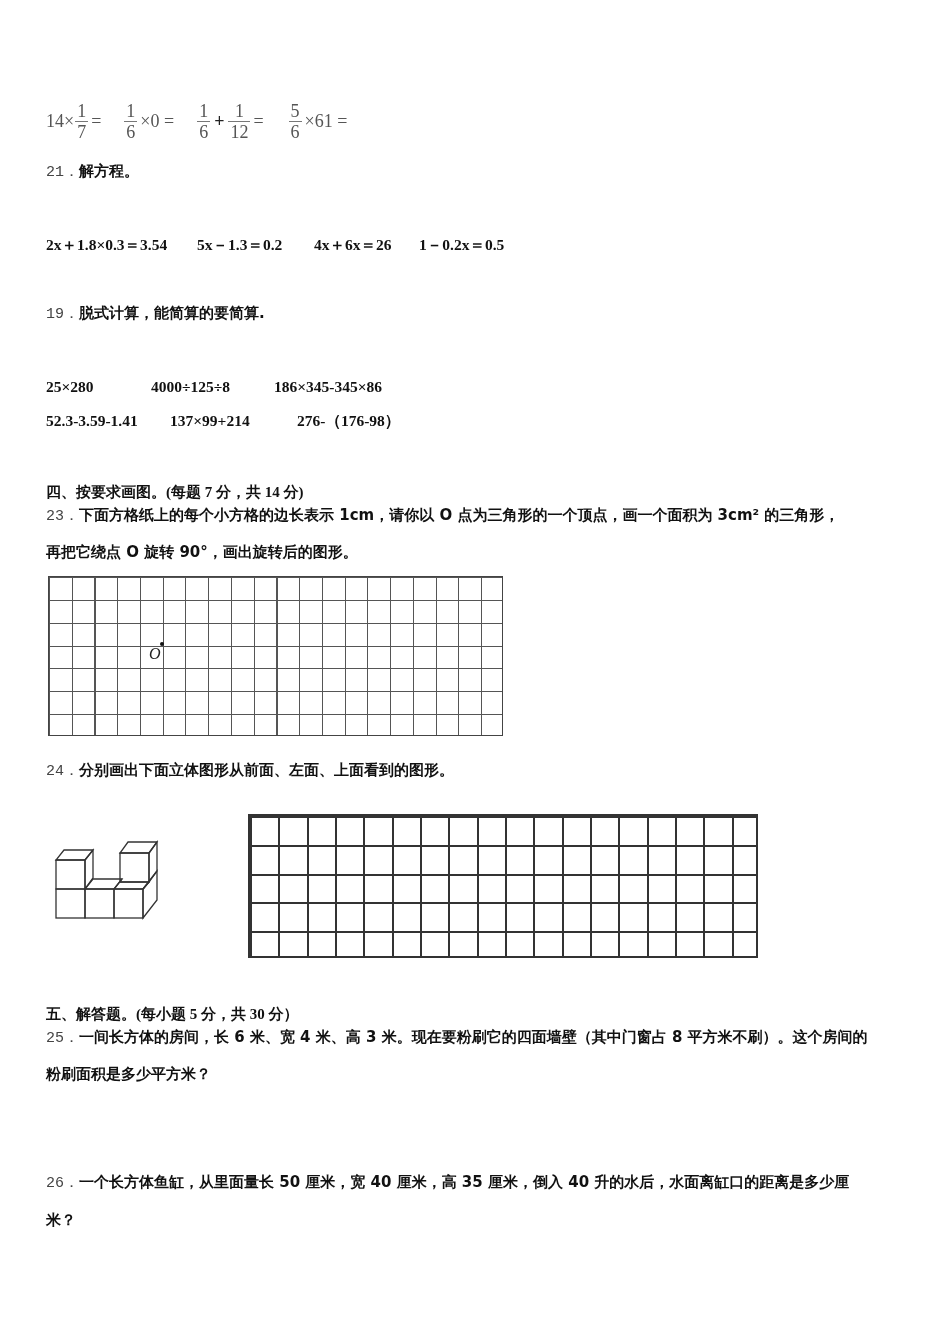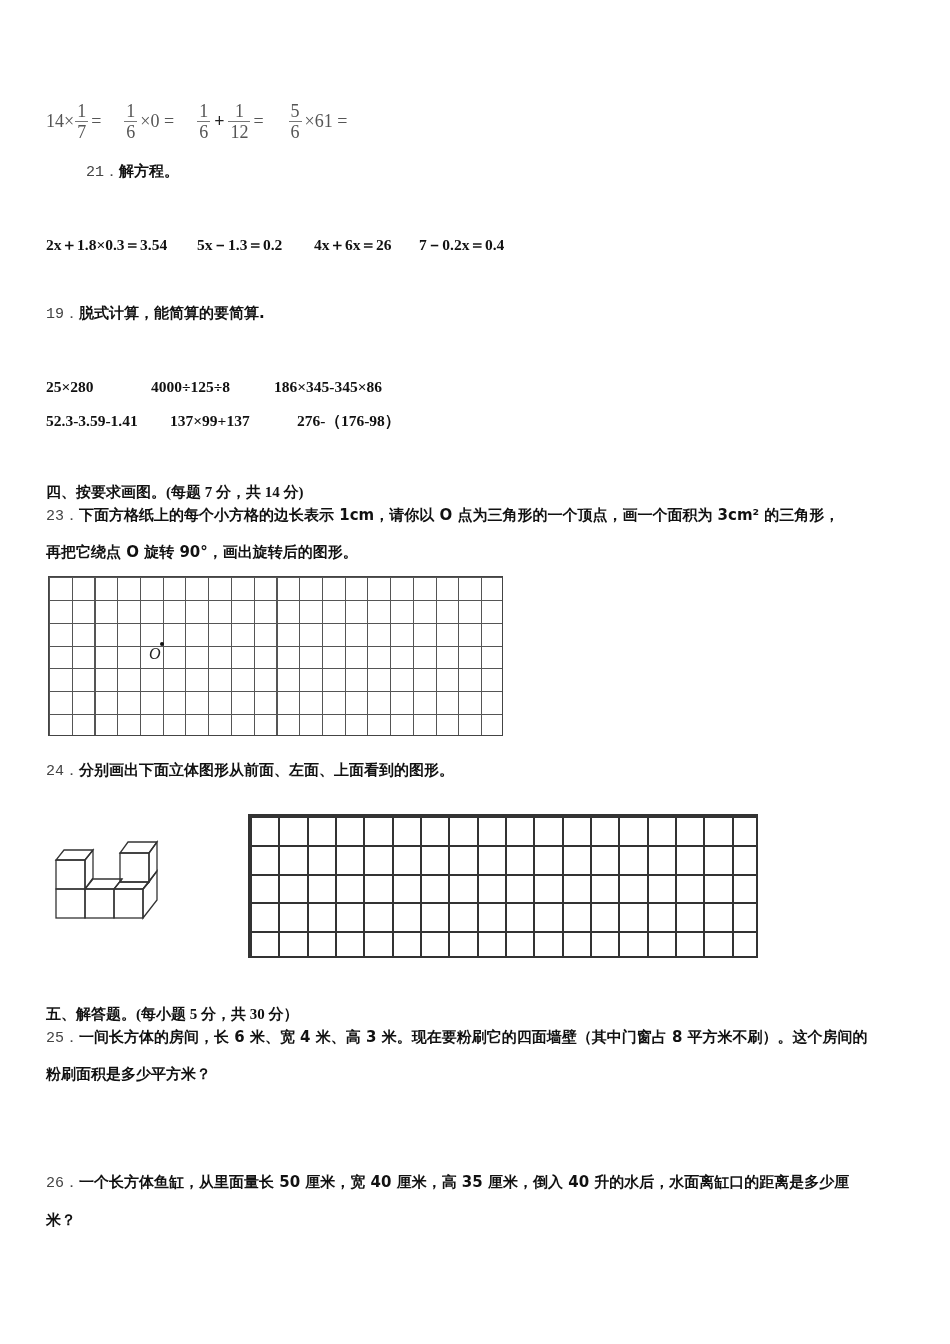--- a/index.html
+++ b/index.html
@@ -160,36 +160,36 @@
   <span class="frac-item">
     <span class="frac">
       <span class="n">5</span>
       <span class="bar"></span>
       <span class="d">6</span>
     </span>
     <span class="op">×61 =</span>
   </span>
 </div>
 
-<div class="abs txt" style="left:46px; top:161px;margin-left:40px;">
+<div class="abs txt" style="left:46px; top:161px;">
   <span class="num">21．</span><span>解方程。</span>
 </div>
 <div class="abs eq" style="left:46px; top:195px;">2x＋1.8×0.3＝3.54</div>
 <div class="abs eq" style="left:197px; top:195px;">5x－1.3＝0.2</div>
 <div class="abs eq" style="left:314px; top:195px;">4x＋6x＝26</div>
-<div class="abs eq" style="left:419px; top:195px;">7－0.2x＝0.4</div>
+<div class="abs eq" style="left:419px; top:195px;">1－0.2x＝0.5</div>
 
 <div class="abs txt" style="left:46px; top:303px;">
   <span class="num">19．</span><span>脱式计算，能简算的要简算.</span>
 </div>
 <div class="abs eq" style="left:46px; top:337px;">25×280</div>
 <div class="abs eq" style="left:151px; top:337px;">4000÷125÷8</div>
 <div class="abs eq" style="left:274px; top:337px;">186×345-345×86</div>
 <div class="abs eq" style="left:46px; top:371px;">52.3-3.59-1.41</div>
-<div class="abs eq" style="left:170px; top:371px;">137×99+137</div>
+<div class="abs eq" style="left:170px; top:371px;">137×99+214</div>
 <div class="abs eq" style="left:297px; top:371px;">276-（176-98）</div>
 
 <div class="abs section" style="left:46px; top:480px;">
   <span>四、按要求画图。</span><span class="paren">(每题 7 分，共 14 分)</span>
 </div>
 
 <div class="abs txt" style="left:46px; top:505px;">
   <span class="num">23．</span><span>下面方格纸上的每个小方格的边长表示 1cm，请你以 O 点为三角形的一个顶点，画一个面积为 3cm² 的三角形，</span>
 </div>
 <div class="abs txt" style="left:46px; top:542px;">再把它绕点 O 旋转 90°，画出旋转后的图形。</div>

